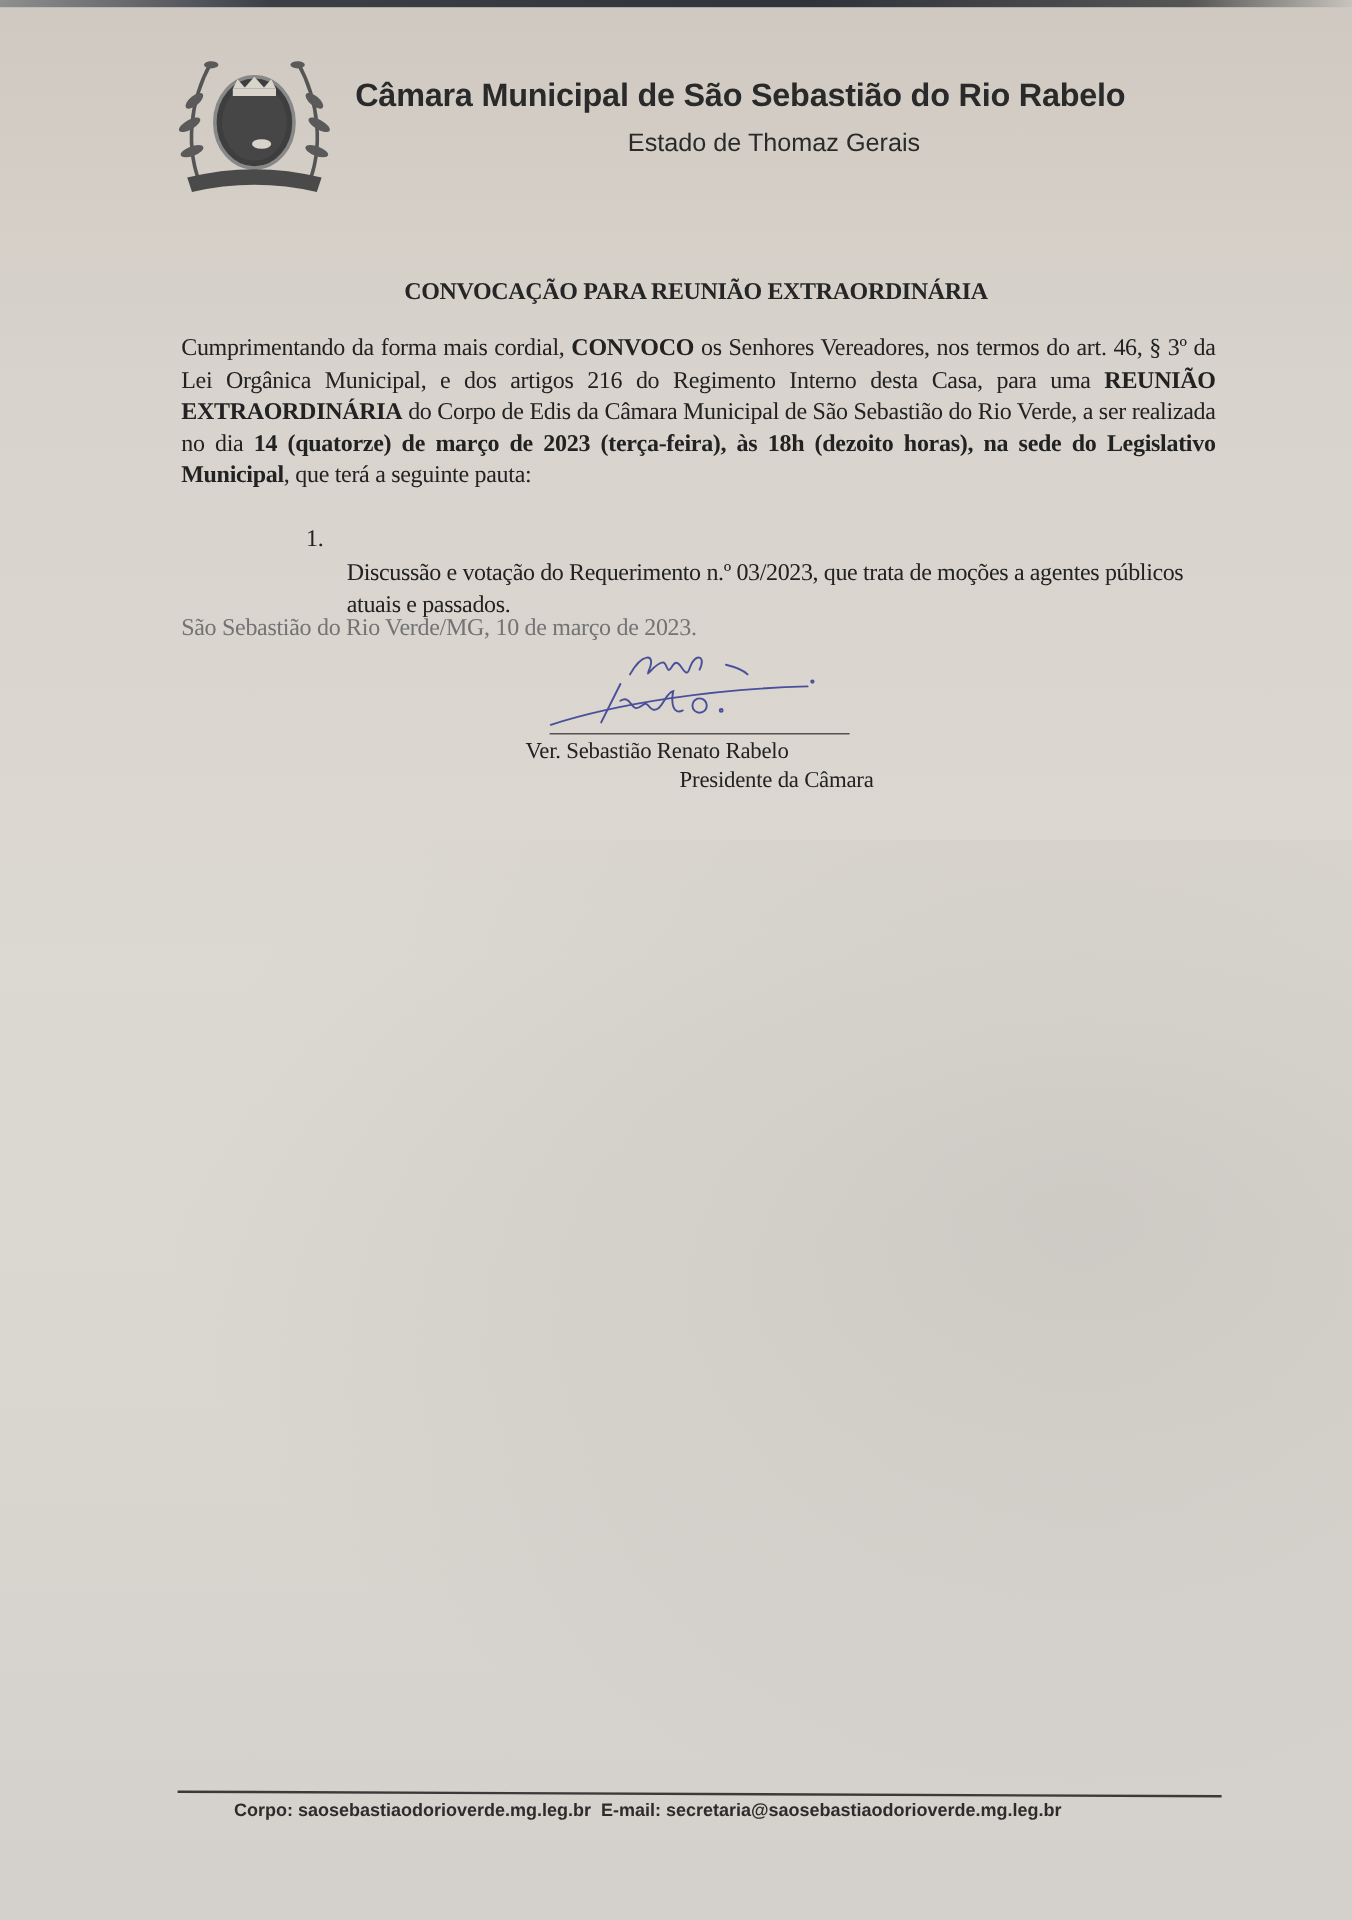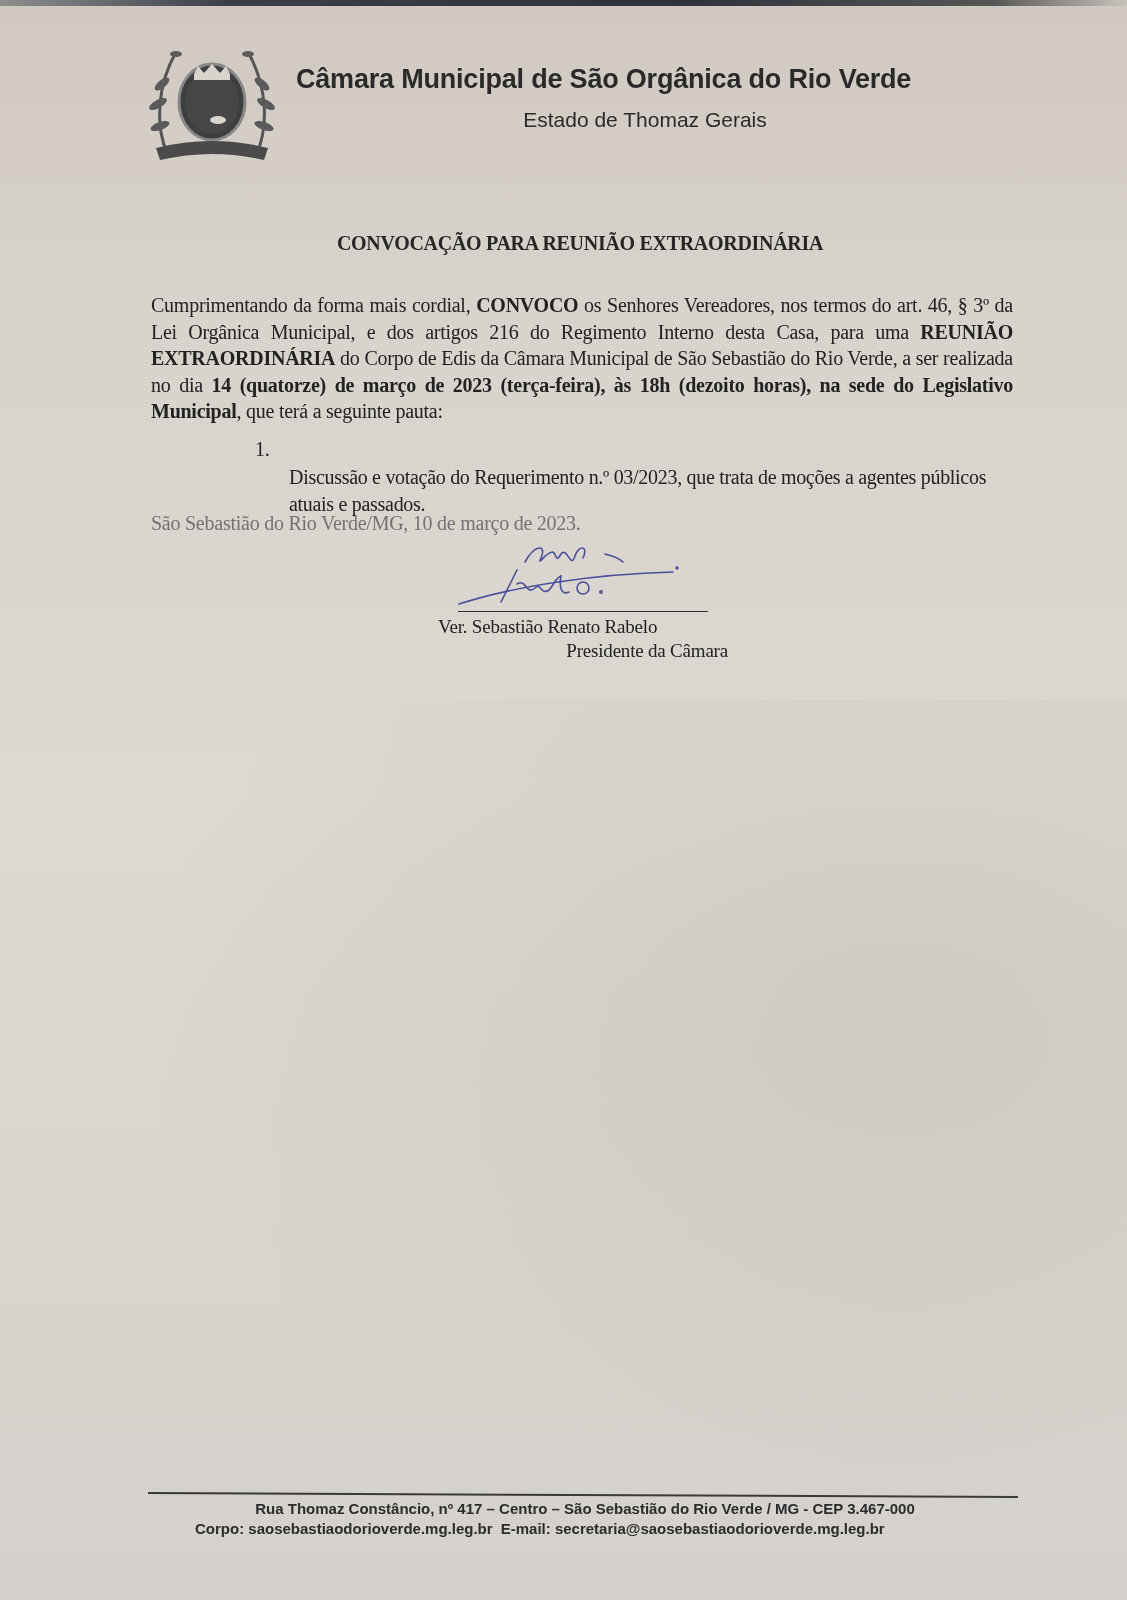--- a/index.html
+++ b/index.html
@@ -25,21 +25,21 @@
     }
     .h-sub {
       position: absolute; left: 470px; top: 108px; width: 350px; text-align: center;
       font-family: "Liberation Sans", sans-serif; font-size: 21px; color: #2a2a2a;
     }
     .doc-title {
       position: absolute; left: 150px; top: 200px; width: 860px; text-align: center;
       font-size: 20px; font-weight: bold; color: #262626; letter-spacing: -0.3px; margin-top: 32px;
     }
     .body-par {
-      position: absolute; left: 151px; top: 292px; width: 862px;
+      position: absolute; left: 151px; top: 277px; width: 862px;
       font-size: 20px; line-height: 26.5px; text-align: justify; color: #222;
       letter-spacing: -0.25px;
     }
     .body-par b { font-weight: bold; }
     .agenda {
       position: absolute; left: 255px; top: 436px; width: 760px;
       font-size: 20px; line-height: 26.5px; color: #222; letter-spacing: -0.3px;
       display: flex;
     }
     .agenda .num { width: 34px; flex: none; }
@@ -96,21 +96,21 @@
     <ellipse cx="64" cy="58" rx="27" ry="32" fill="#464646"></ellipse>
 
     <rect x="46" y="30" width="36" height="6" fill="#d8d4cc"></rect>
     <path d="M46 30 L50 22 L56 29 L64 20 L72 29 L78 22 L82 30 Z" fill="#d8d4cc"></path>
 
     <ellipse cx="70" cy="76" rx="8" ry="4" fill="#d8d4cc"></ellipse>
 
     <path d="M8 104 Q64 90 120 104 L116 116 Q64 104 12 116 Z" fill="#4a4a4a"></path>
   </svg>
 </div>
-<div class="h-title">Câmara Municipal de São Orgânica do Rio Verde</div>
+<div class="h-title">Câmara Municipal de São Sebastião do Rio Rabelo</div>
 <div class="h-sub">Estado de Thomaz Gerais</div>
 
 <div class="doc-title">CONVOCAÇÃO PARA REUNIÃO EXTRAORDINÁRIA</div>
 
 <div class="body-par"><span>Cumprimentando da forma mais cordial, </span><b>CONVOCO</b><span> os Senhores Vereadores, nos termos do art. 46, § 3º da Lei Orgânica Municipal, e dos artigos 216 do Regimento Interno desta Casa, para uma </span><b>REUNIÃO EXTRAORDINÁRIA</b><span> do Corpo de Edis da Câmara Municipal de São Sebastião do Rio Verde, a ser realizada no dia </span><b>14 (quatorze) de março de 2023 (terça-feira), às 18h (dezoito horas), na sede do Legislativo Municipal</b><span>, que terá a seguinte pauta:</span></div>
 
 <div class="agenda">
   <span class="num">1.</span>
   <span class="txt">Discussão e votação do Requerimento n.º 03/2023, que trata de moções a agentes públicos atuais e passados.</span>
 </div>
@@ -130,18 +130,17 @@
       <circle cx="222" cy="28" r="1"></circle>
     </g>
   </svg>
 </div>
 <div class="sig-line"></div>
 <div class="signer-name">Ver. Sebastião Renato Rabelo</div>
 <div class="signer-role">Presidente da Câmara</div>
 
 <div class="footer-line"></div>
 <div class="footer">
-  <div class="row1">Rua Thomaz Constâncio, nº 417 – Centro – São Sebastião do Rio Verde / MG - CEP 3.467-000</div>
   <div class="row3">
     <span>Corpo: saosebastiaodorioverde.mg.leg.br</span>
     <span class="email">E-mail: secretaria@saosebastiaodorioverde.mg.leg.br</span>
   </div>
 </div>
 
 </body></html>

